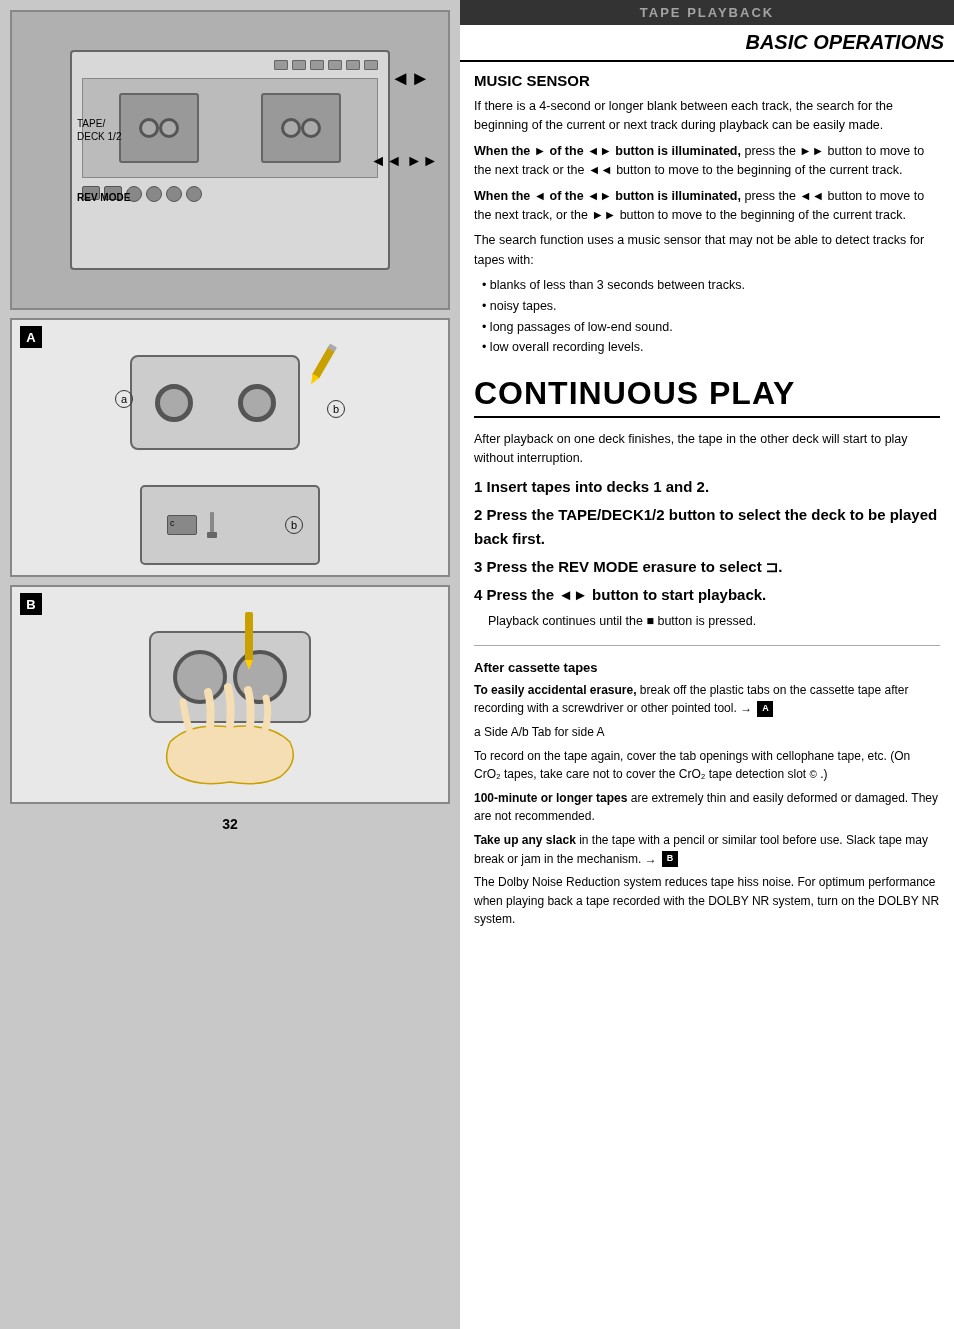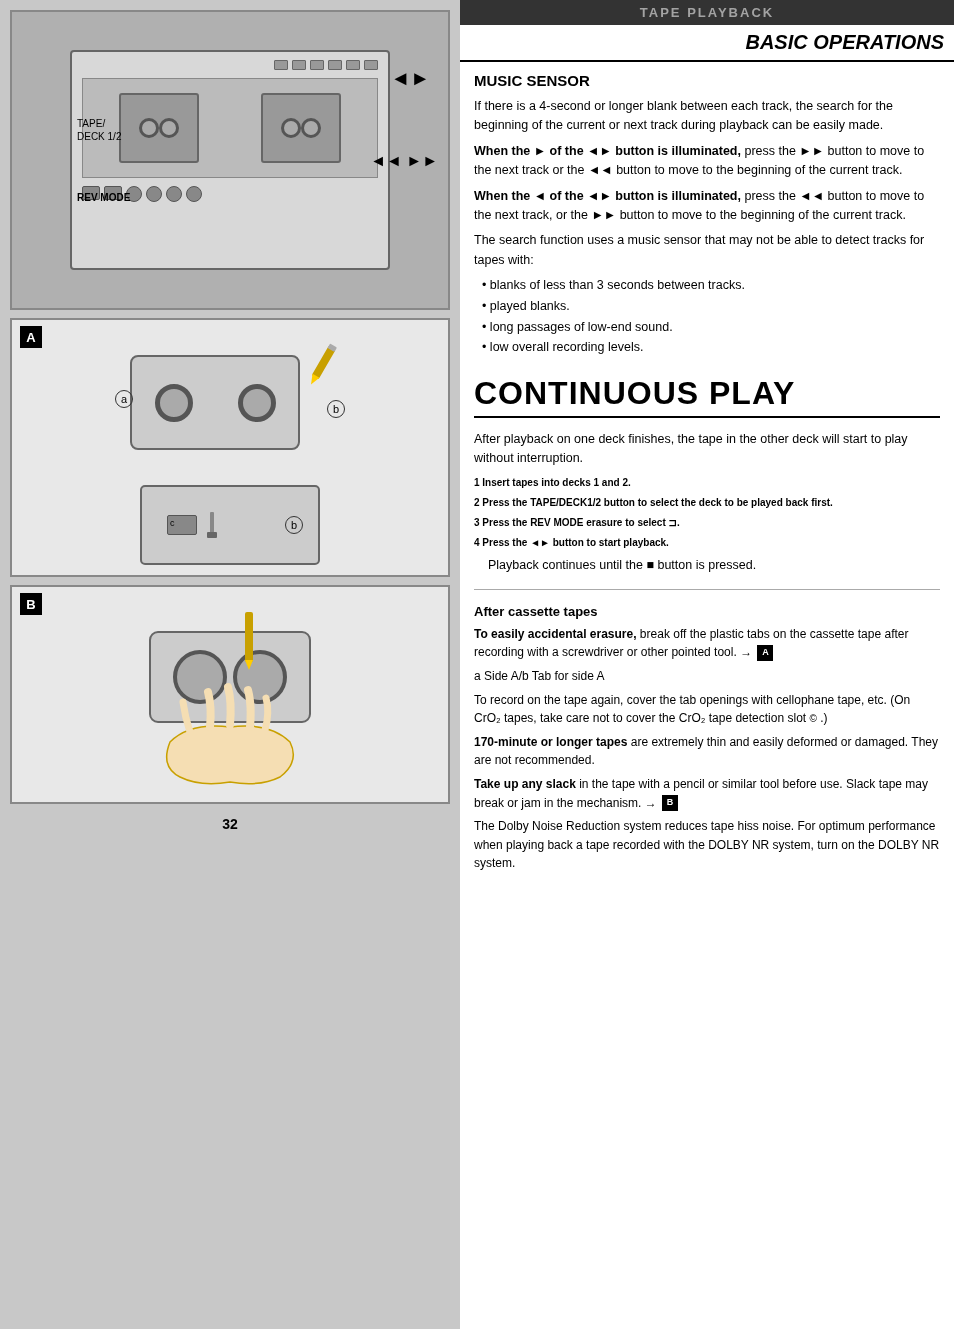--- a/index.html
+++ b/index.html
@@ -230,21 +230,21 @@
       margin: 18px 0 12px 0;
       padding-bottom: 4px;
       letter-spacing: 1px;
     }
     .step-list {
       list-style: none;
       padding: 0;
       margin-bottom: 12px;
     }
     .step-list li {
-      font-size: 10px;
+      font-size: 15px;
       line-height: 1.6;
       margin-bottom: 4px;
       font-weight: bold;
     }
     .step-list li span.step-num {
       font-weight: bold;
     }
     .step-list li span.step-text {
       font-weight: bold;
     }
@@ -418,21 +418,21 @@
       </p>
 
       <p class="body-text">
         <span class="bold-text">When the ◄ of the ◄► button is illuminated,</span><span> press the ◄◄ button to move to the next track, or the ►► button to move to the beginning of the current track.</span>
       </p>
 
       <p class="body-text">The search function uses a music sensor that may not be able to detect tracks for tapes with:</p>
 
       <ul class="bullet-list">
         <li>blanks of less than 3 seconds between tracks.</li>
-        <li>played blanks.</li>
+        <li>noisy tapes.</li>
         <li>long passages of low-end sound.</li>
         <li>low overall recording levels.</li>
       </ul>
 
       <div class="continuous-play-header">CONTINUOUS PLAY</div>
 
       <p class="body-text">After playback on one deck finishes, the tape in the other deck will start to play without interruption.</p>
 
       <ol class="step-list">
         <li><span class="step-num">1 </span><span class="step-text">Insert tapes into decks 1 and 2.</span></li>
@@ -453,21 +453,21 @@
 
       <p class="about-text">a Side A/b Tab for side A</p>
 
       <p class="about-text">
         <span>To record on the tape again, cover the tab openings with cellophane tape, etc. (On CrO₂ tapes, take care not to cover the CrO₂ tape detection slot</span>
         <span style="font-size:10px;vertical-align:middle;"> ©</span>
         <span>.)</span>
       </p>
 
       <p class="about-text">
-        <span class="bold">170-minute or longer tapes</span><span> are extremely thin and easily deformed or damaged. They are not recommended.</span>
+        <span class="bold">100-minute or longer tapes</span><span> are extremely thin and easily deformed or damaged. They are not recommended.</span>
       </p>
 
       <p class="about-text">
         <span class="bold">Take up any slack</span><span> in the tape with a pencil or similar tool before use. Slack tape may break or jam in the mechanism.</span>
         <span>→</span>
         <span class="note-box-label">B</span>
       </p>
 
       <p class="about-text">The Dolby Noise Reduction system reduces tape hiss noise. For optimum performance when playing back a tape recorded with the DOLBY NR system, turn on the DOLBY NR system.</p>
     </div>

